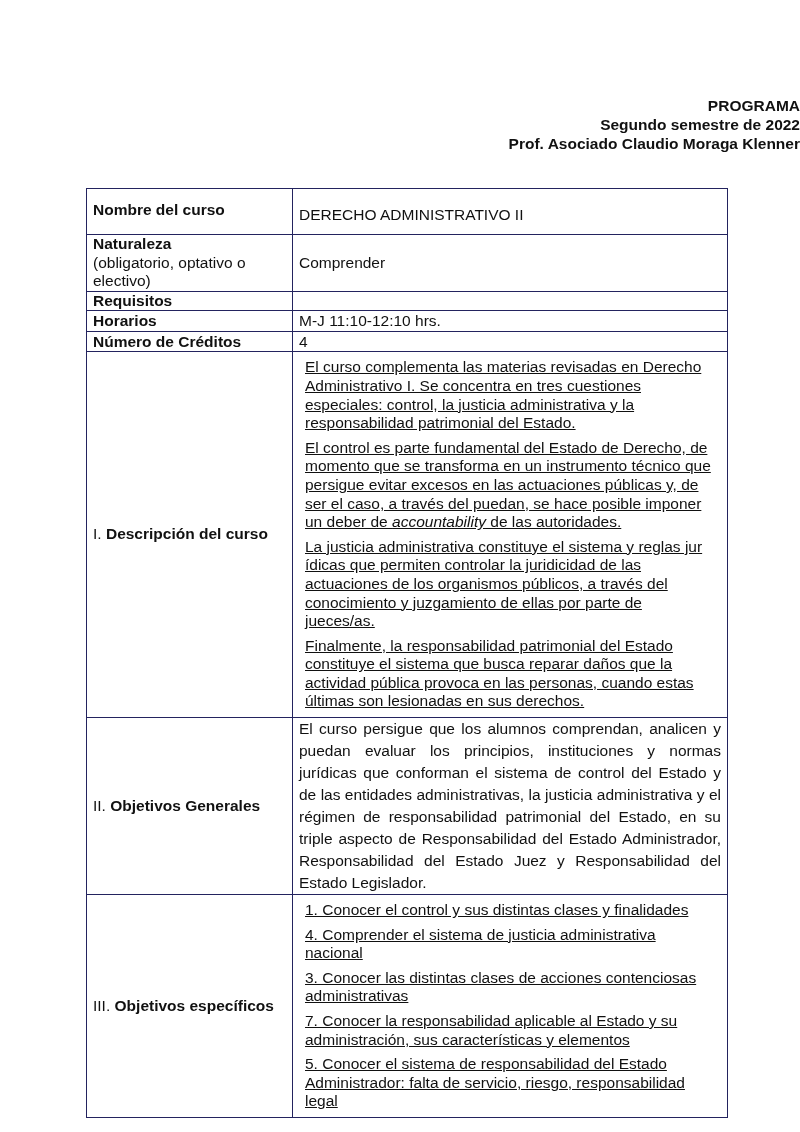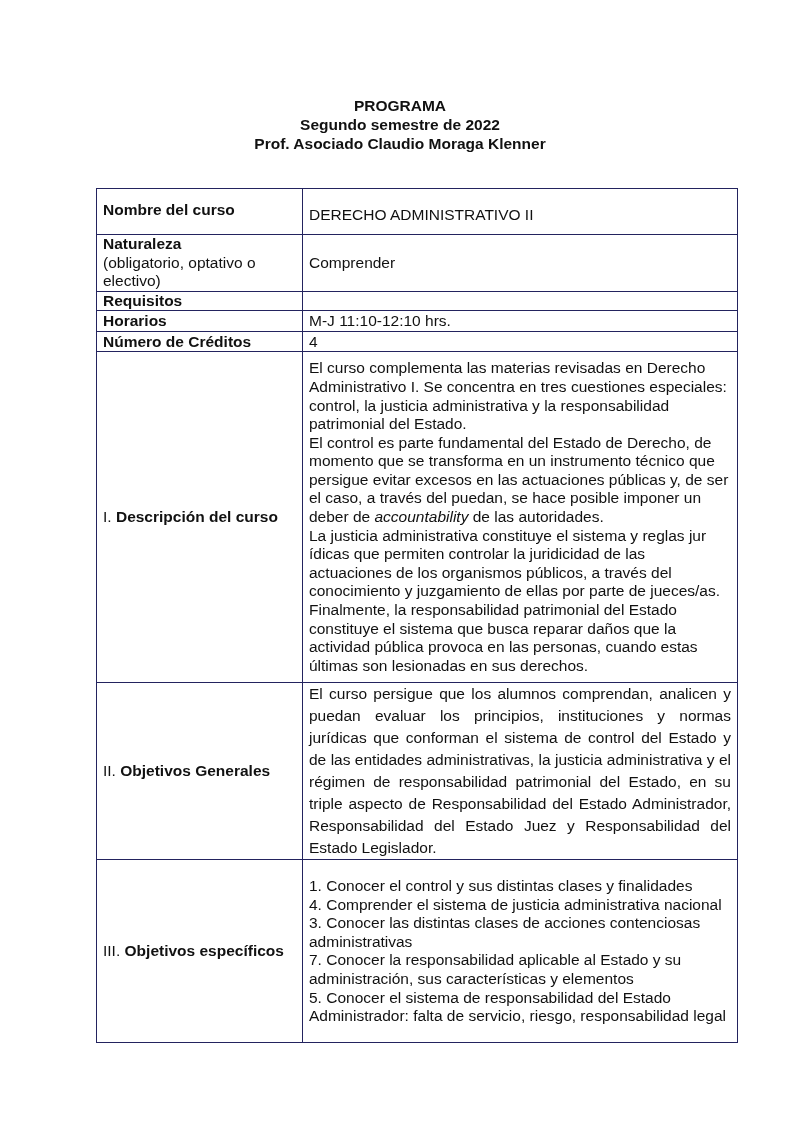--- a/index.html
+++ b/index.html
@@ -1,38 +1,38 @@
 <!DOCTYPE html>
 <html><head>
 <meta charset="utf-8">
 <style>
   html, body { margin: 0; padding: 0; background: #ffffff; }
   body { width: 800px; height: 1132px; position: relative; overflow: hidden;
          font-family: "Liberation Sans", sans-serif; color: #111111; }
-  .header { position: absolute; left: 0; top: 96px; width: 800px; text-align: center;
+  .header { position: absolute; left: 0; top: 96px; width: 800px; text-align: right;
             font-weight: bold; font-size: 15.5px; line-height: 19px; }
   .header div { margin: 0; }
-  table.prog { position: absolute; left: 96px; top: 188px; width: 642px;
+  table.prog { position: absolute; left: 86px; top: 188px; width: 642px;
                border-collapse: collapse; table-layout: fixed; border-radius: 22px; }
   table.prog td { border: 1.5px solid #23235e; vertical-align: middle; padding: 0 6px;
                   font-size: 15.5px; line-height: 18.6px; }
   td.lbl { width: 193px; font-weight: bold; }
   td.lbl .sub { font-weight: normal; }
   td.lbl .num { font-weight: normal; }
   td.val { }
   .justify { text-align: justify; line-height: 22px !important; margin-top: 8px; }
   .r1 { height: 46px; }
   .r2 { height: 56px; }
   .r3 { height: 17px; }
   .r4 { height: 21px; }
   .r5 { height: 20px; }
   .r6 { height: 331px; }
   .r7 { height: 171px; }
   .r8 { height: 183px; }
-  td.val p { margin: 0; }
+  td.val p { margin: 6px; text-decoration: underline; }
   .r1 td.val { padding-top: 8px; }
   .r1 td.lbl { padding-bottom: 2px; }
   em { font-style: italic; }
 </style>
 </head>
 <body>
 
 <div class="header">
   <div>PROGRAMA</div>
   <div>Segundo semestre de 2022</div>

